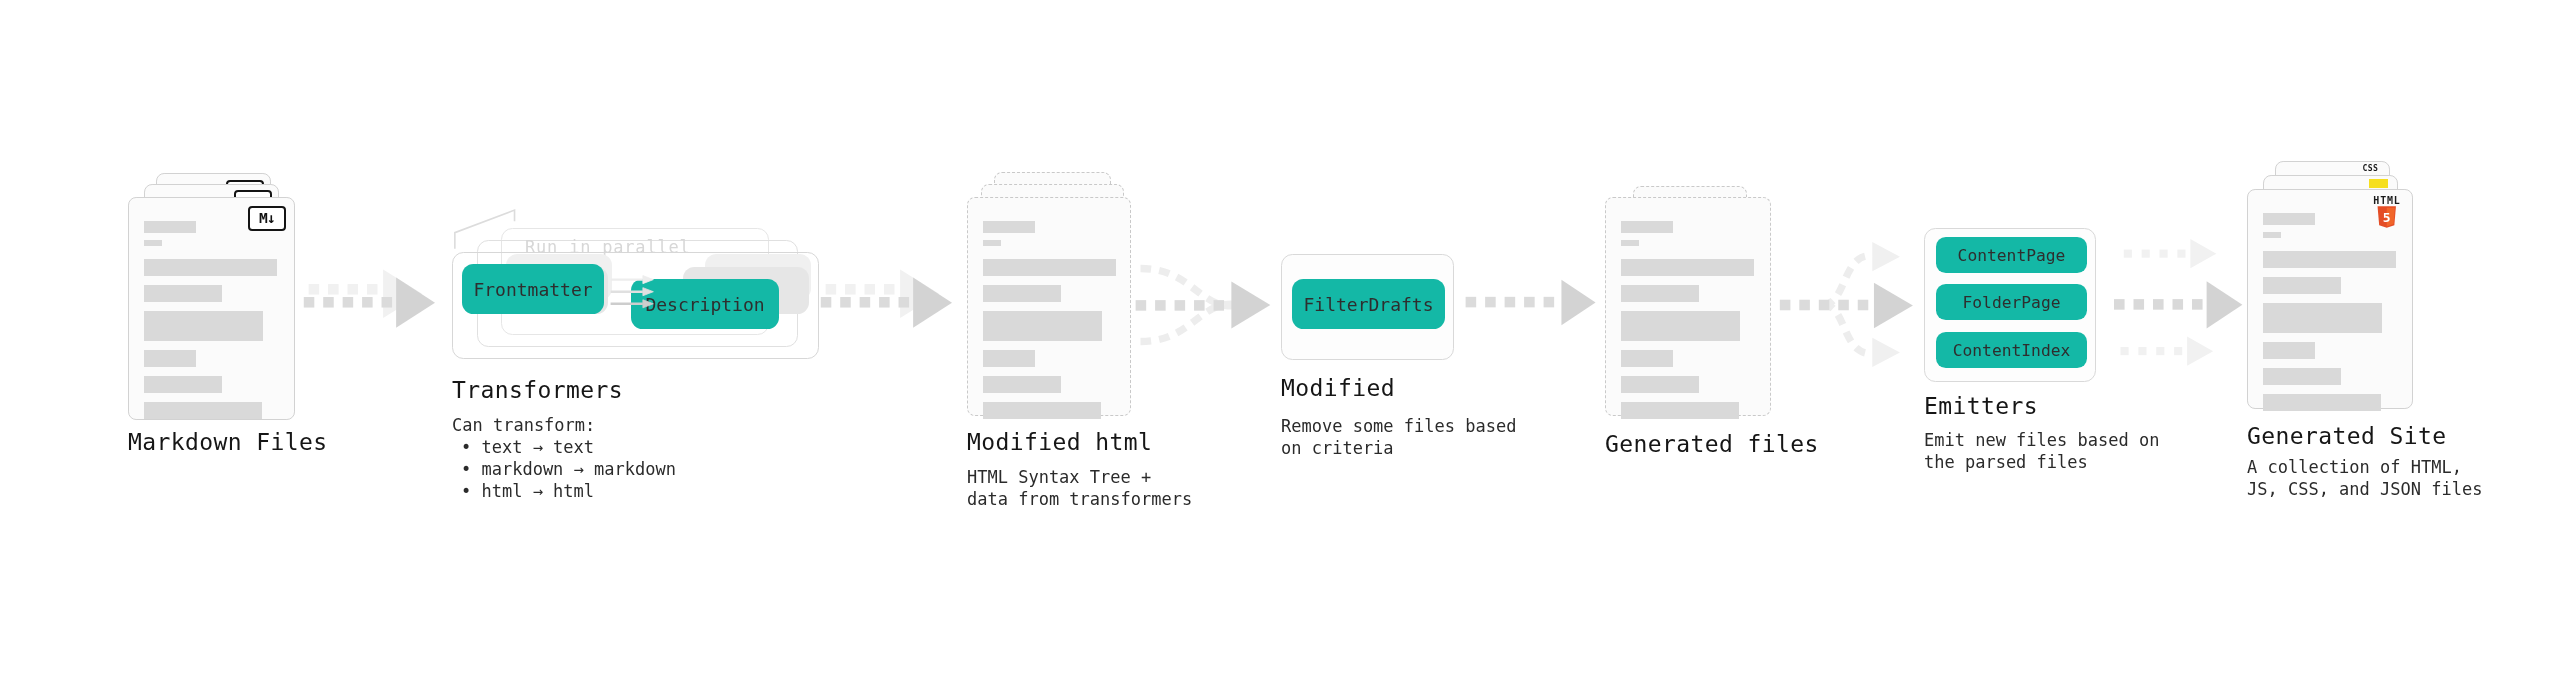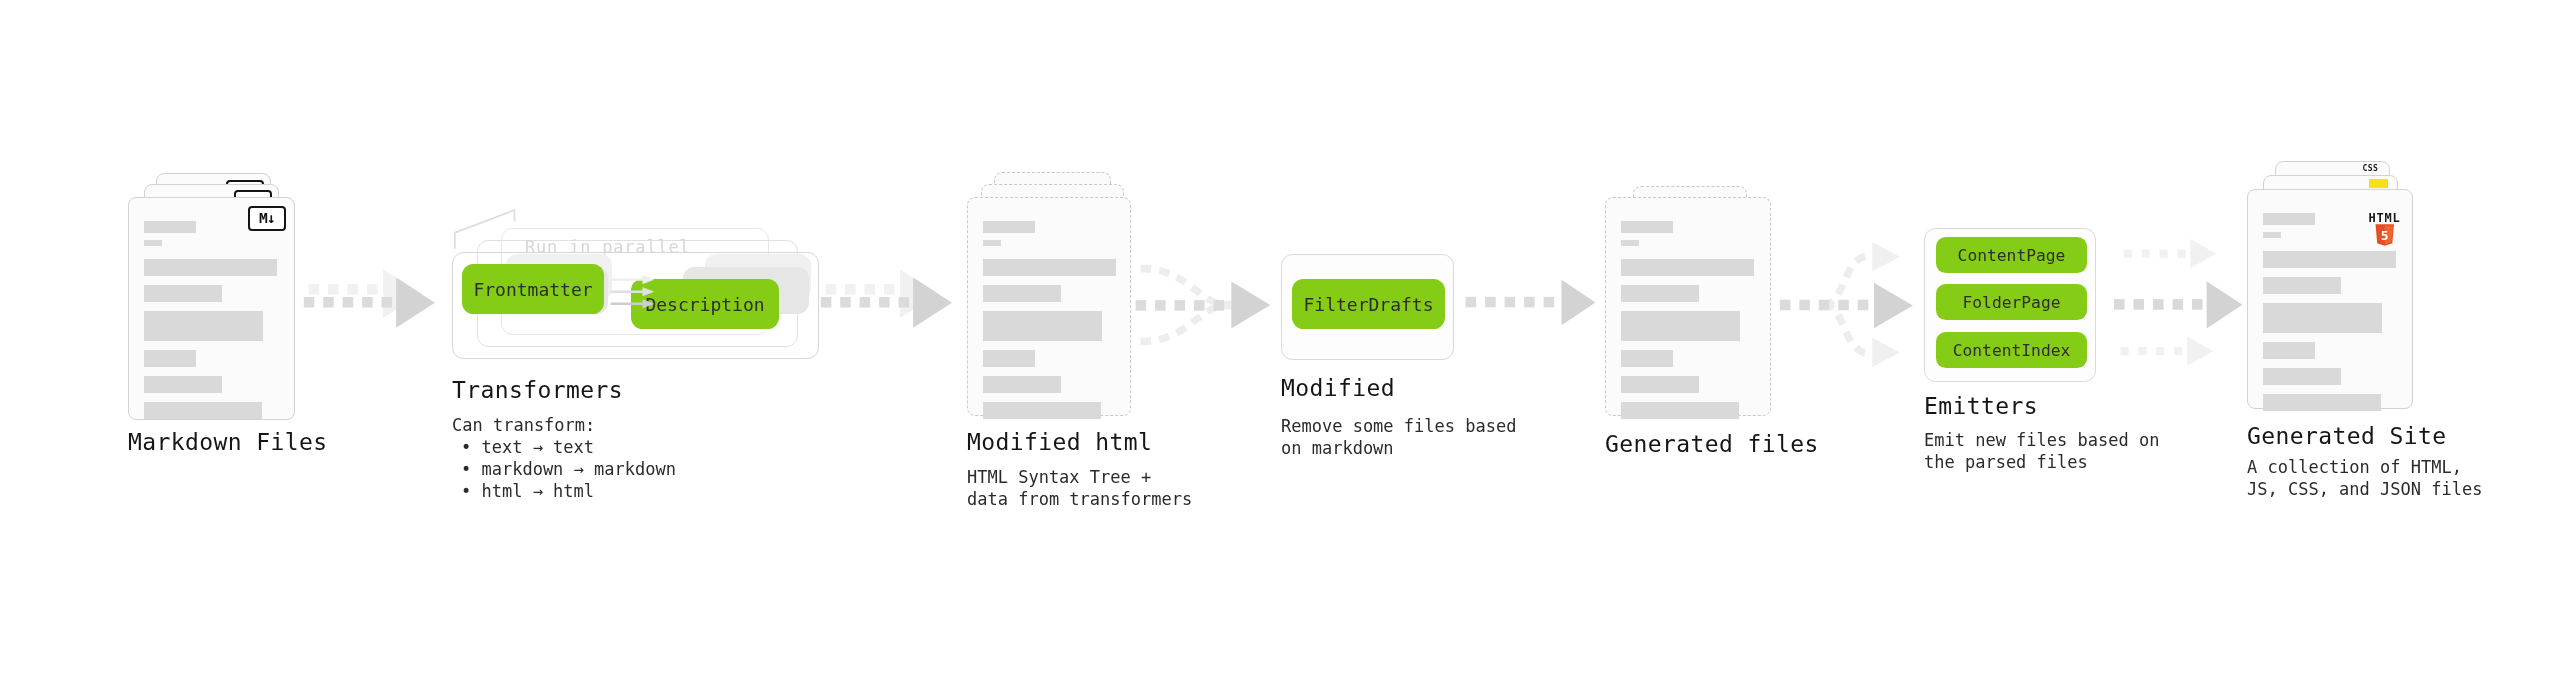--- a/index.html
+++ b/index.html
@@ -16,32 +16,32 @@
            display:flex;align-items:center;justify-content:center;font-weight:bold;font-size:14.6px;color:#111;
            letter-spacing:-0.8px;line-height:1;}
   
   .title{position:absolute;font-size:23px;color:#161616;white-space:nowrap;letter-spacing:0.4px;}
   .desc{position:absolute;font-size:17px;line-height:22px;color:#2b2b2b;white-space:nowrap;}
   .desc .indent{padding-left:9px;}
   .annotation{position:absolute;font-size:17px;color:#d7d7d7;white-space:nowrap;letter-spacing:0.8px;margin-top:36px;}
   
   .obox{position:absolute;border:1.6px solid #ddd;border-radius:11.4px;box-sizing:border-box;background:transparent;}
   .wbox{position:absolute;border:1.6px solid #d9d9d9;border-radius:11.4px;box-sizing:border-box;background:#fdfdfd;}
-  .pill{position:absolute;background:#84cc16;border-radius:11.4px;display:flex;align-items:center;justify-content:center;
+  .pill{position:absolute;background:#14b8a6;border-radius:11.4px;display:flex;align-items:center;justify-content:center;
         font-size:18px;color:#2e2e2e;box-sizing:border-box;white-space:nowrap;}
   .pill.g1{background:#e6e6e6;}
   .pill.g2{background:#f0f0f0;}
   .pill.small{font-size:16.3px;border-radius:9.8px;}
   
   .css-badge{position:absolute;display:flex;flex-direction:column;align-items:center;gap:18px;}
   .css-badge .txt{font-size:8.1px;font-weight:bold;color:#1a1a1a;line-height:1;letter-spacing:0.4px;}
   .css-badge .bar-blue{width:21px;height:4.1px;border-radius:1.6px;background:#2b62f0;}
   .js-badge{position:absolute;width:19.5px;height:9px;background:#f6df1e;}
   .html5-logo{position:absolute;display:flex;flex-direction:column;align-items:center;gap:0.8px;}
-  .html5-logo .txt{font-size:12px;font-weight:bold;color:#1a1a1a;line-height:1;letter-spacing:0.8px;margin-top:16px;}
+  .html5-logo .txt{font-size:10px;font-weight:bold;color:#1a1a1a;line-height:1;letter-spacing:0.8px;}
 </style>
 </head>
 <body>
 
 <div class="canvas">
 
   <div>
     <div class="card" style="left:156px;top:173px;width:115px;height:223px;">
       <div class="md-icon" style="right:6.5px;top:5.7px;">
           <span>M↓</span>
@@ -182,21 +182,21 @@
     </g>
     <polygon fill="#d3d3d3" points="120,46 120,104 168,75"></polygon>
   </svg>
 
   <div>
     <div class="wbox" style="left:1281px;top:254px;width:173px;height:106px;"></div>
     <div class="pill" style="left:1292px;top:279px;width:153px;height:50px;">FilterDrafts</div>
     <div class="title" style="left:1281px;top:375px;">Modified</div>
     <div class="desc" style="left:1281px;top:415px;">
       <div>Remove some files based</div>
-      <div>on markdown</div>
+      <div>on criteria</div>
     </div>
   </div>
 
   <svg class="abs" style="left:1464px;top:273px;" width="134" height="59" viewBox="0 0 165 72">
     <g fill="#dbdbdb">
       <rect x="2" y="29" width="13" height="13"></rect>
         <rect x="26" y="29" width="13" height="13"></rect>
       <rect x="50" y="29" width="13" height="13"></rect>
         <rect x="74" y="29" width="13" height="13"></rect>
       <rect x="98" y="29" width="13" height="13"></rect>

